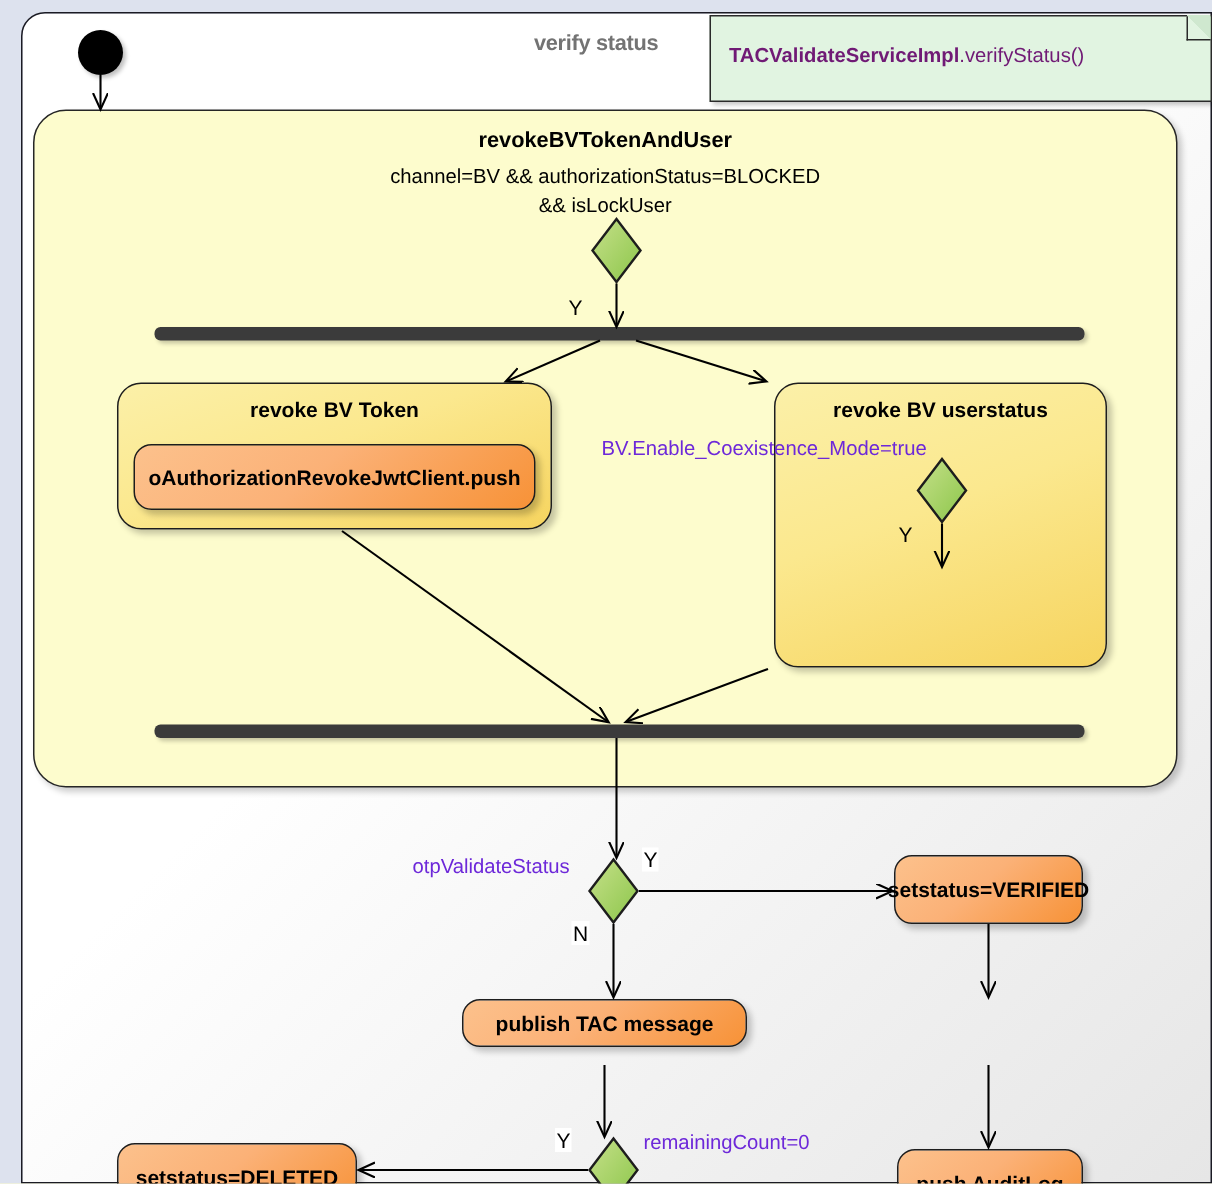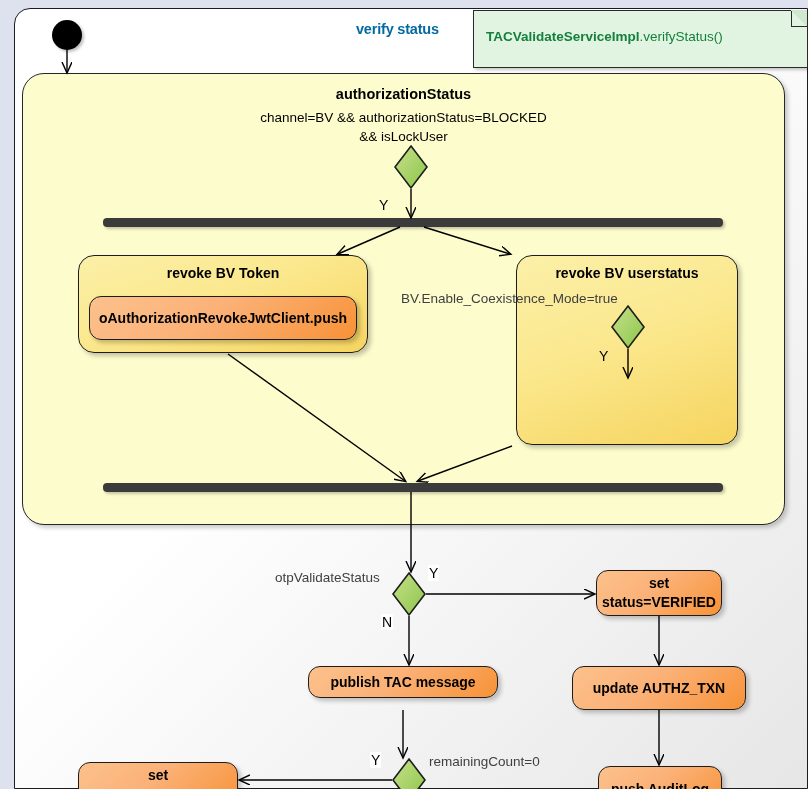--- a/index.html
+++ b/index.html
@@ -17,21 +17,21 @@
     left:14px; top:8px; width:794px; height:781px;
     background:linear-gradient(135deg,#ffffff 0%,#ffffff 42%,#f2f2f2 72%,#e6e6e6 100%);
     border:1.6px solid #1b1b24;
     border-top-left-radius:16px;
     border-bottom-left-radius:0;
     box-sizing:border-box;
   }
 
   .frame-title{
     position:absolute; left:356px; top:21px;
-    font-size:14.5px; font-weight:bold; color:#0369a1;
+    font-size:14.5px; font-weight:bold; color:#737373;
     letter-spacing:-0.2px;
   }
 
   
   .note{
     position:absolute; left:473px; top:10px; width:335px; height:58px;
     background:#e1f4e1;
     border:1px solid #2a2a2a;
     box-sizing:border-box;
     box-shadow:2px 2px 3px rgba(0,0,0,.22);
@@ -42,21 +42,21 @@
     border-left:1px solid #2a2a2a;
     border-bottom:1px solid #2a2a2a;
   }
   .note-fold::before{
     content:""; position:absolute; left:-1px; top:-1px;
     width:16px;height:16px;
     background:linear-gradient(45deg, transparent 49%, #cfe8cf 50%);
   }
   .note-text{
     position:absolute; left:12px; top:18px;
-    font-size:13.5px; color:#15803d; white-space:nowrap;
+    font-size:13.5px; color:#701a75; white-space:nowrap;
   }
   .note-text b{font-weight:bold;}
 
   
   .init-node{
     position:absolute; left:52px; top:20px; width:30px; height:30px;
     border-radius:50%; background:#000;
     box-shadow:2px 2px 3px rgba(0,0,0,.25);
   }
 
@@ -105,33 +105,33 @@
     background:linear-gradient(140deg,#fcc18c 0%,#fbb177 45%,#f79237 100%);
     border:1.6px solid #1d1d1d;
     border-radius:12px;
     box-sizing:border-box;
     box-shadow:3px 3px 4px rgba(0,0,0,.22);
     display:flex; align-items:center; justify-content:center;
     text-align:center;
     font-size:14px; font-weight:bold; color:#000;
     line-height:19px;
   }
-  .action.two-line{flex-direction:column;}
+  .action.two-line{}
   .action .l1{font-weight:bold;}
   .action .l2{font-weight:bold;}
 
   
   .diamond{
     position:absolute; width:34px; height:44px;
   }
   .diamond svg{display:block;overflow:visible;}
 
   
   .lbl{
-    position:absolute; font-size:13.5px; color:#404040; white-space:nowrap;
+    position:absolute; font-size:13.5px; color:#6d28d9; white-space:nowrap;
   }
   .lbl-yn{
     position:absolute; font-size:14px; color:#000;
     background:#ffffff; padding:0 1px;
   }
   .lbl-yn.onyellow{background:#fdfccd;}
 
   
   .edges{position:absolute;left:0;top:0;width:808px;height:789px;pointer-events:none;}
 </style>
@@ -145,21 +145,21 @@
   <div class="frame-title">verify status</div>
 
   <div class="note">
     <div class="note-fold"></div>
     <div class="note-text"><b>TACValidateServiceImpl</b><span>.verifyStatus()</span></div>
   </div>
 
   <div class="init-node"></div>
 
   <div class="partition">
-    <div class="part-title">authorizationStatus</div>
+    <div class="part-title">revokeBVTokenAndUser</div>
     <div class="part-guard">
       <div>channel=BV &amp;&amp; authorizationStatus=BLOCKED</div>
       <div>&amp;&amp; isLockUser</div>
     </div>
   </div>
 
   <div class="bar" style="left:103px; top:218px; width:620px;"></div>
 
   <div class="bar" style="left:103px; top:483px; width:620px;"></div>
 
@@ -202,21 +202,20 @@
     </svg>
   </div>
 
   <div class="action two-line" style="left:596px; top:570px; width:126px; height:46px;">
     <span class="l1">set</span>
     <span class="l2">status=VERIFIED</span>
   </div>
 
   <div class="action" style="left:308px; top:666px; width:190px; height:32px;">publish TAC message</div>
 
-  <div class="action" style="left:572px; top:666px; width:174px; height:44px;">update AUTHZ_TXN</div>
 
   <div class="action" style="left:598px; top:766px; width:124px; height:46px;">push AuditLog</div>
 
   <div class="action two-line" style="left:78px; top:762px; width:160px; height:46px;">
     <span class="l1">set</span>
     <span class="l2">status=DELETED</span>
   </div>
 
   <div class="lbl" style="left:401px; top:291px;">BV.Enable_Coexistence_Mode=true</div>
 

